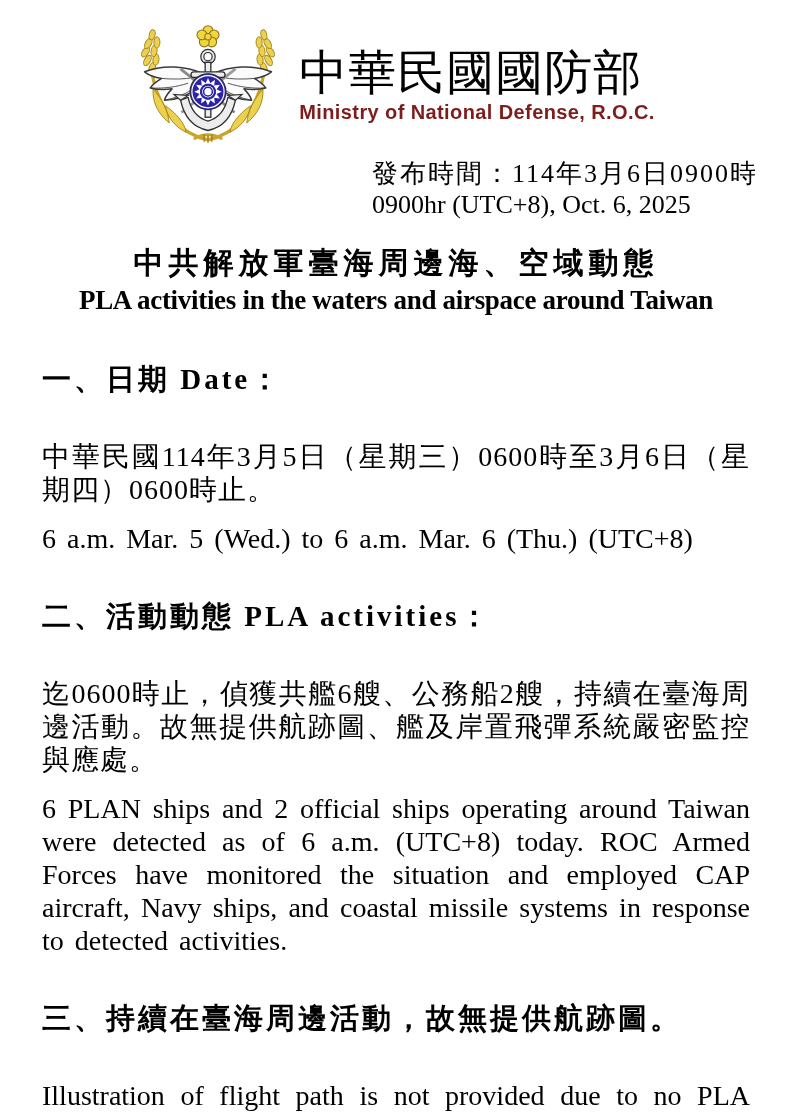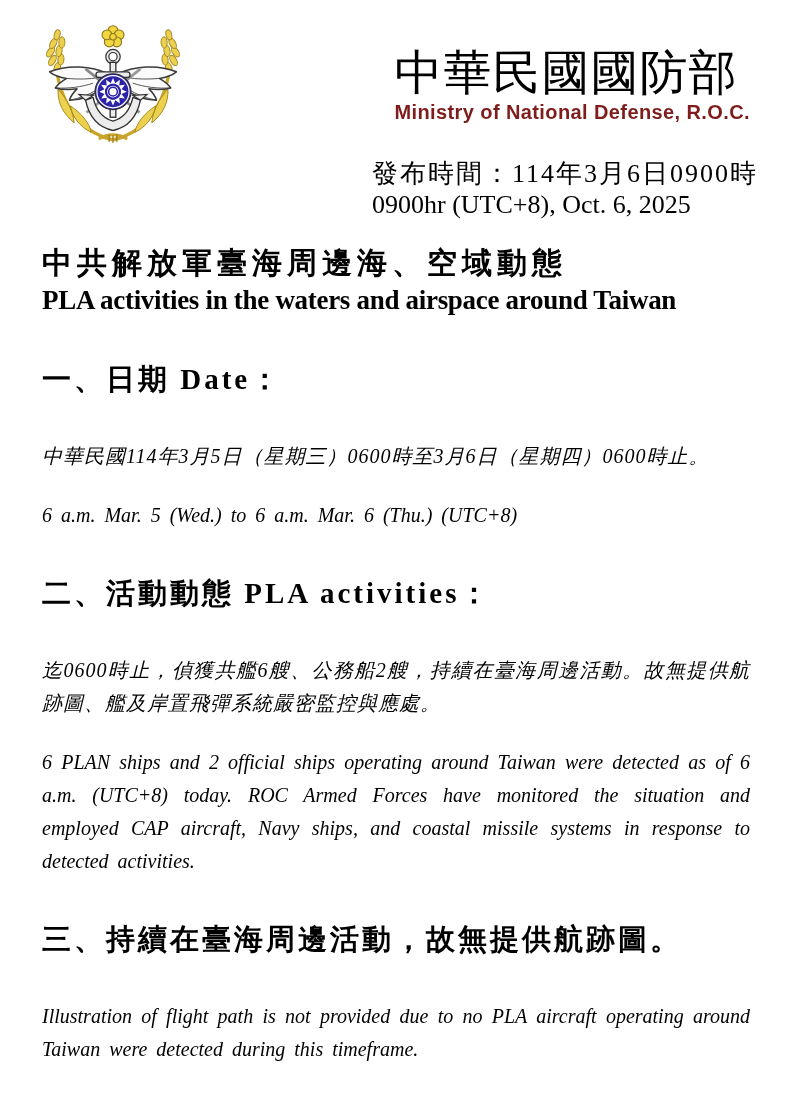--- a/index.html
+++ b/index.html
@@ -16,21 +16,21 @@
     box-sizing: border-box;
     padding: 22px 43px 20px 42px;
     font-family: "Liberation Serif", "DejaVu Serif", serif;
     color: #000000;
     overflow: hidden;
   }
 
   
   .masthead {
     display: flex;
-    justify-content: space-between;
+    justify-content: center;
     align-items: center;
     gap: 20px;
     height: 128px;
   }
   .emblem-svg { display: block; }
   .org-block { display: flex; flex-direction: column; align-items: flex-start; }
   .org-zh {
     font-size: 48px;
     line-height: 1.05;
     letter-spacing: 1px;
@@ -50,21 +50,21 @@
   
   .release {
     margin: 8px 0 8px 330px;
     font-size: 26px;
     line-height: 31px;
     white-space: nowrap;
   }
   .release .zh-line { letter-spacing: 2px; }
 
   
-  .doc-title { margin-top: 24px; }
+  .doc-title { text-align: center; margin-top: 24px; }
   .title-zh {
     font-size: 30px;
     font-weight: 700;
     letter-spacing: 5px;
     line-height: 38px;
   }
   .title-en {
     font-size: 27px;
     font-weight: 700;
     letter-spacing: -0.3px;
@@ -73,24 +73,23 @@
 
   
   .sec-heading {
     font-size: 29px;
     font-weight: 700;
     letter-spacing: 3px;
     line-height: 34px;
     margin: 44px 0;
   }
   p.body-para {
-    font-size: 20px;
+    font-size: 28px;
     line-height: 33px;
-    margin: 26px 0;
-    font-style: italic;
+    margin: 16px 0;
   }
   p.zh {
     text-align: justify;
     text-justify: inter-ideograph;
     letter-spacing: 1px;
   }
   p.en {
     text-align: justify;
     word-spacing: 4px;
   }

